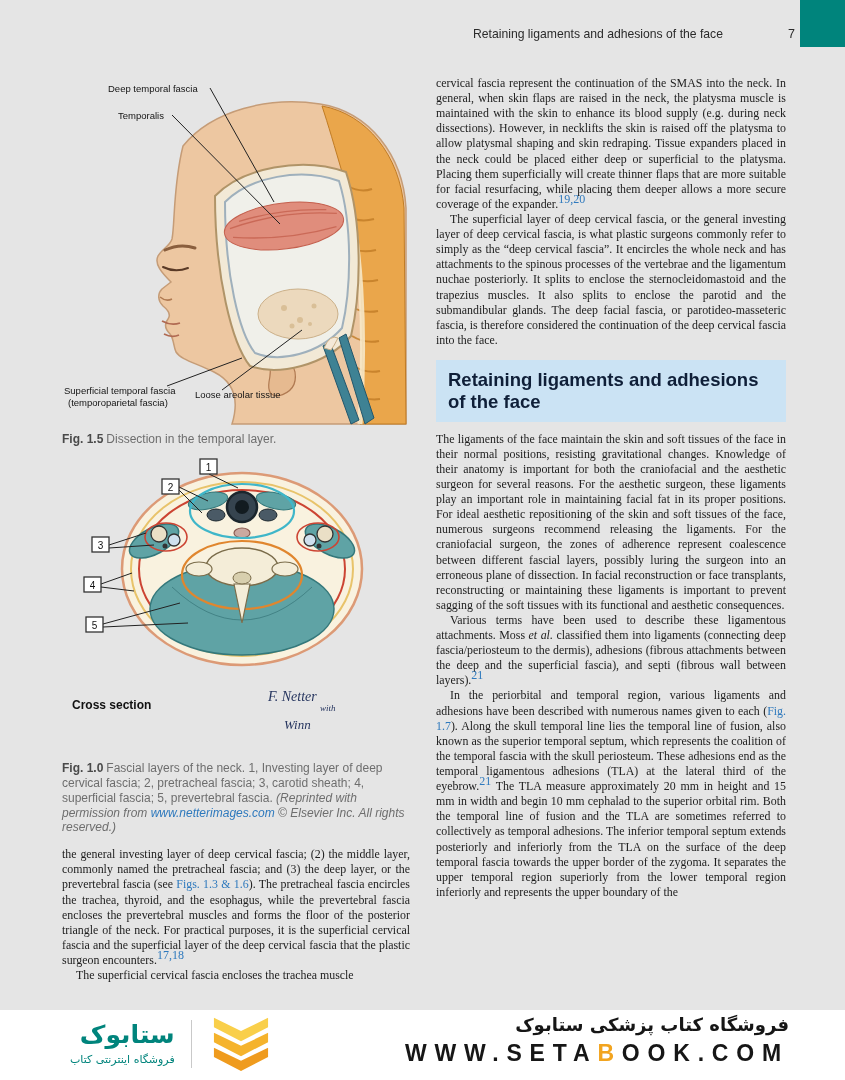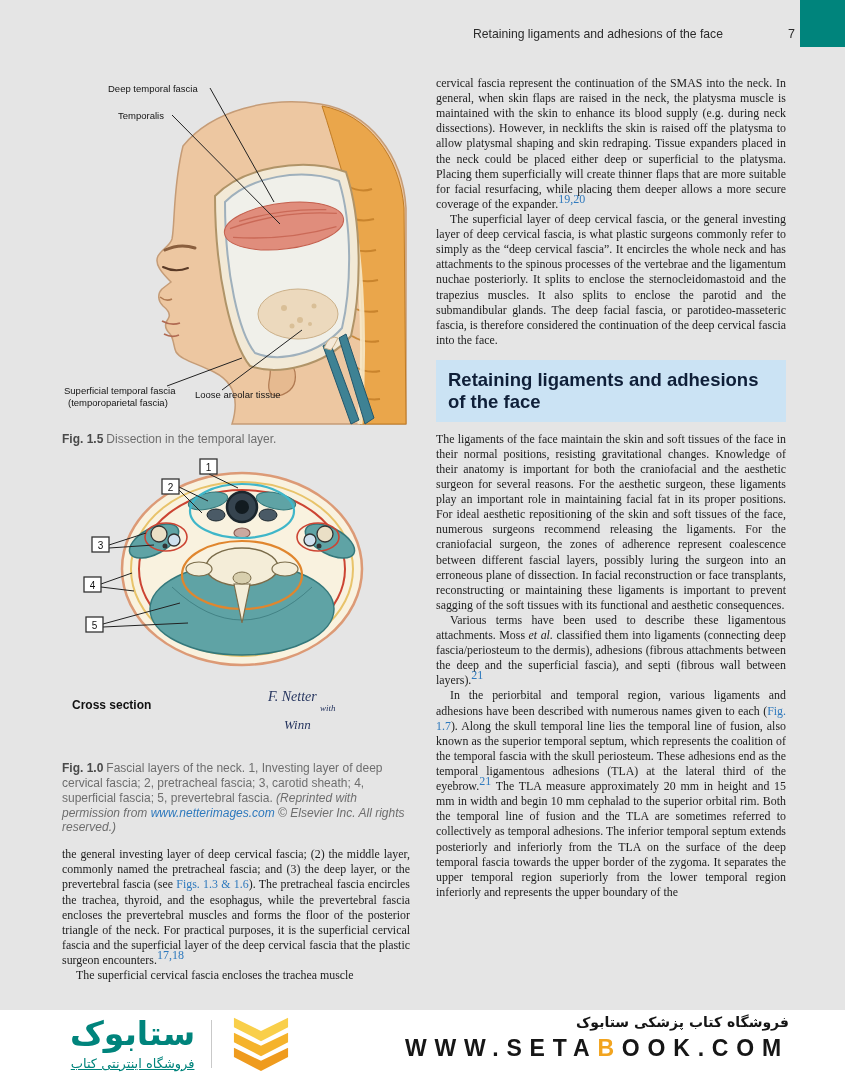--- a/index.html
+++ b/index.html
@@ -37,27 +37,27 @@
   .bodytext-left{margin-top:12px;}
 
   .figlabel{font-family:"Liberation Sans",sans-serif;font-size:9.5px;fill:#141414;}
   .numbox-text{font-family:"Liberation Sans",sans-serif;font-size:10px;fill:#111;}
   .cross-label{font-family:"Liberation Sans",sans-serif;font-size:12px;font-weight:bold;fill:#111;}
   .sig{font-family:"Liberation Serif",serif;font-style:italic;fill:#26355f;}
 
   
   .footer{position:absolute;left:0;bottom:0;width:845px;height:70px;background:#ffffff;z-index:5;}
   .footer-logo{position:absolute;left:70px;top:6px;display:flex;align-items:center;gap:16px;}
-  .logo-wordmark{font-family:"DejaVu Sans",sans-serif;font-weight:bold;font-size:33px;
+  .logo-wordmark{font-family:"DejaVu Sans",sans-serif;font-weight:bold;font-size:25px;
                  color:#00847c;line-height:1.05;}
-  .logo-tagline{font-family:"DejaVu Sans",sans-serif;font-size:13px;color:#00847c;
-                margin-top:4px;text-align:center;text-decoration:underline;}
+  .logo-tagline{font-family:"DejaVu Sans",sans-serif;font-size:11px;color:#00847c;
+                margin-top:4px;text-align:center;}
   .logo-divider{width:1px;height:48px;background:#c9c9c9;}
   .footer-right{position:absolute;right:56px;top:4px;text-align:right;}
-  .store-title{font-family:"DejaVu Sans",sans-serif;font-weight:bold;font-size:14px;color:#161616;}
+  .store-title{font-family:"DejaVu Sans",sans-serif;font-weight:bold;font-size:18px;color:#161616;}
   .store-url{font-family:"Liberation Sans",sans-serif;font-weight:bold;font-size:23px;
              letter-spacing:0.34em;color:#161616;margin-top:5px;white-space:nowrap;}
   .url-b{color:#f2a41f;}
 </style>
 </head>
 <body>
 
 <div class="page">
 
   <div class="header-title">Retaining ligaments and adhesions of the face</div>

